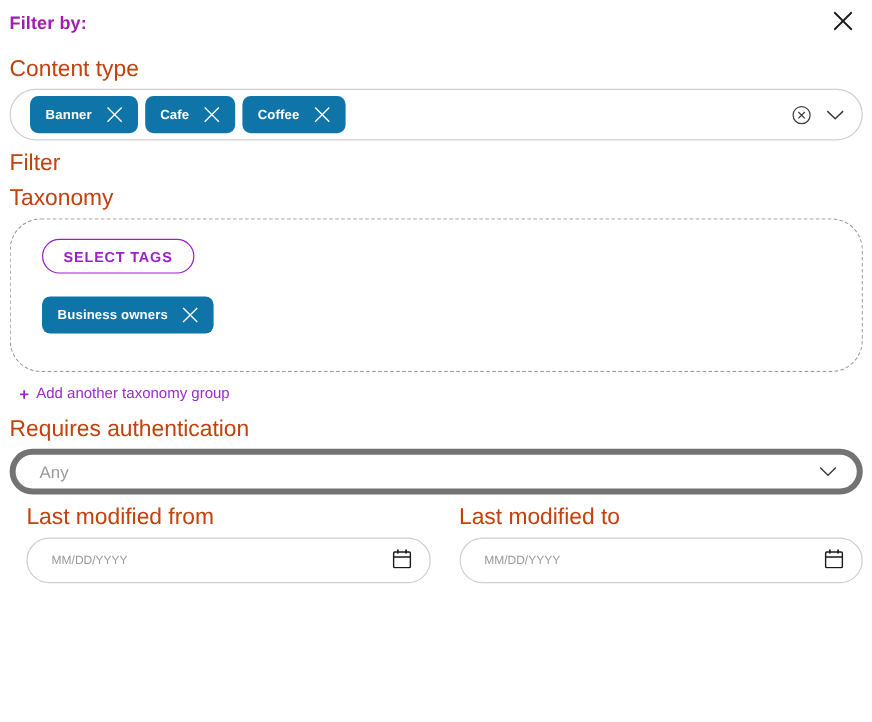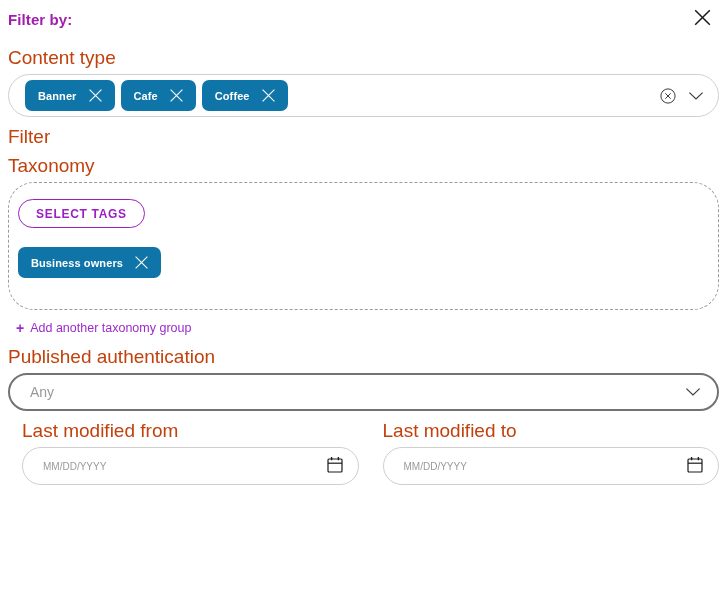--- a/index.html
+++ b/index.html
@@ -117,21 +117,21 @@
     background: none;
     border: none;
     padding: 0;
   }
   .icon-btn svg { display: block; }
 
   
   .taxonomy-box {
     border: 1px dashed #9b9b9b;
     border-radius: 26px;
-    padding: 16px 18px 20px 9px;
+    padding: 16px 18px 20px 26px;
     min-height: 128px;
   }
   .select-tags-btn {
     display: inline-flex;
     align-items: center;
     justify-content: center;
     height: 29px;
     padding: 0 17px;
     border: 1.4px solid #9c1fc4;
     border-radius: 16px;
@@ -161,21 +161,21 @@
     font-size: 14px;
     font-weight: bold;
     line-height: 1;
     display: inline-block;
   }
 
   
   .select-control {
     position: relative;
     height: 38px;
-    border: 2px solid #737373;
+    border: 5px solid #737373;
     border-radius: 22px;
     display: flex;
     align-items: center;
     padding: 0 44px 0 20px;
     background: #fff;
     cursor: pointer;
   }
   .select-value {
     font-size: 14px;
     color: #9a9a9a;
@@ -314,21 +314,21 @@
         </span>
       </div>
     </div>
     <div class="add-group">
       <span class="plus-icon">+</span>
       <span>Add another taxonomy group</span>
     </div>
   </div>
 
   <div class="field">
-    <div class="field-label">Published authentication</div>
+    <div class="field-label">Requires authentication</div>
     <div class="select-control">
       <span class="select-value">Any</span>
       <span class="select-chevron">
         <svg width="16" height="10" viewBox="0 0 16 10">
             <path d="M1.4 1.6 L8 8 L14.6 1.6" stroke="#3c3c3c" stroke-width="1.2" fill="none"></path>
           </svg>
       </span>
     </div>
   </div>
 

